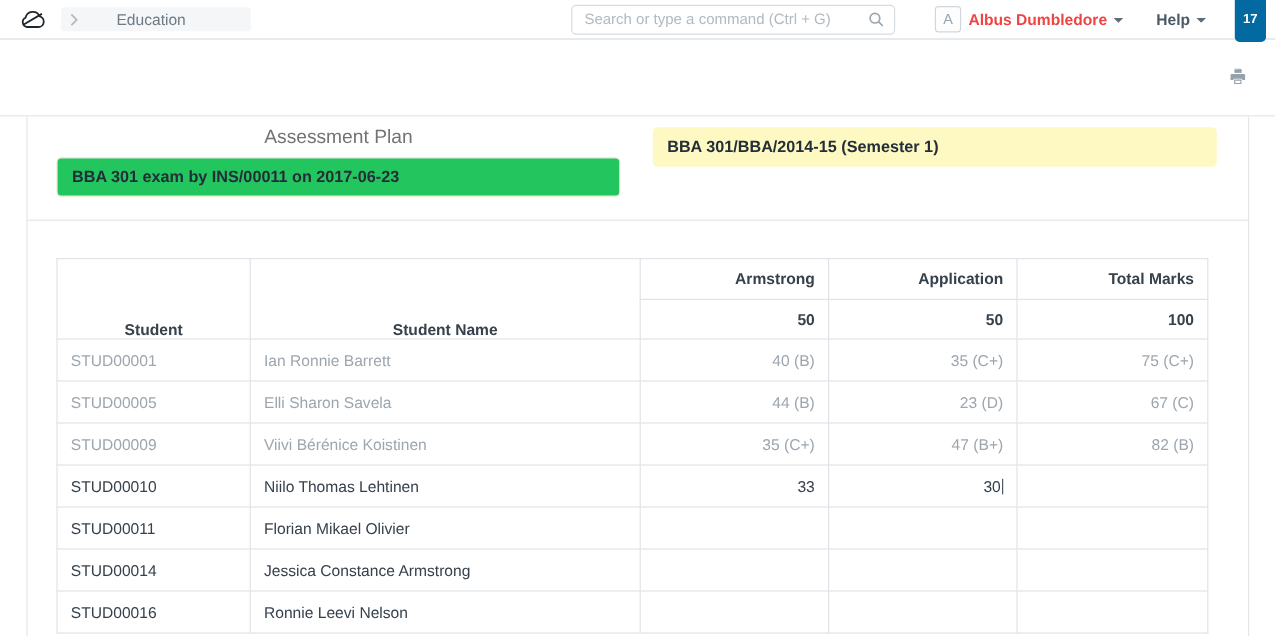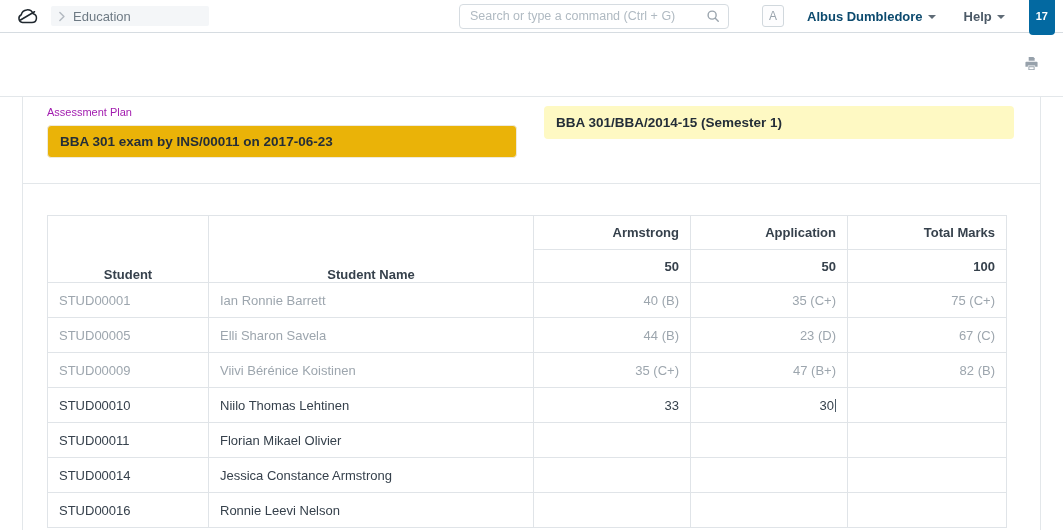--- a/index.html
+++ b/index.html
@@ -14,40 +14,40 @@
   
   .navbar {
     height:33px; border-bottom:1px solid #d6dce1;
     display:flex; align-items:center;
     padding:0 8px 0 16px;
   }
   .logo { display:flex; align-items:center; margin-right:12px; cursor:pointer; }
   .crumb-box {
     display:flex; align-items:center;
     background:#f4f6f8; height:20px; width:158px;
-    padding:0 8px 0 4px; border-radius:2px;
+    padding:0 8px 0 4px; border-radius:2px;gap:24px;
   }
   .crumb-chevron { display:flex; align-items:center; margin-right:5px; }
   .crumb-label { font-size:13px; color:#6e7a84; cursor:pointer; }
 
   .search-wrap { margin-left:auto; position:relative; width:270px; margin-right:33px; }
   .search-wrap input {
     width:100%; height:25px; border:1px solid #d6dce1; border-radius:4px;
     padding:0 17px 0 10px; font-size:12.5px; color:#3b82f6;
     font-family:"Liberation Sans", sans-serif; outline:none; background:#fff;
   }
   .search-wrap input::placeholder { color:#b0bac2; }
   .search-icon { position:absolute; right:9px; top:5px; }
 
   .avatar {
     width:22px; height:22px; border:1px solid #d1d8dd; border-radius:3px;
     display:flex; align-items:center; justify-content:center;
     font-size:12px; color:#9aa4ad; background:#fdfdfe; cursor:pointer;
   }
-  .user-menu { margin-left:23px; font-size:13px; font-weight:700; color:#0c4a6e; cursor:pointer; white-space:nowrap; }
+  .user-menu { margin-left:6px; font-size:13px; font-weight:700; color:#ef4444; cursor:pointer; white-space:nowrap; }
   .help-menu { margin-left:28px; font-size:13px; font-weight:700; color:#4c5a67; cursor:pointer; }
   .caret-down {
     display:inline-block; width:0; height:0; margin-left:5px; vertical-align:2px;
     border-left:4px solid transparent; border-right:4px solid transparent;
     border-top:4px solid #5f6b76;
   }
   .notif-badge {
     margin-left:24px; margin-right:0;
     background:#0369a1; color:#fff; font-size:11px; font-weight:700;
     border-radius:4px; padding:13px 7px; cursor:pointer;
@@ -68,27 +68,27 @@
   .form-wrap {
     margin:0 22px; height:433px;
     border-left:1px solid #e3e7ea; border-right:1px solid #e3e7ea;
   }
   .fields-section {
     display:flex; height:87px; padding:9px 24px 0;
     border-bottom:1px solid #e3e7ea;
   }
   .field { width:470px; }
   .field + .field { margin-left:27px; }
-  .field-label { font-size:11px; color:#a21caf; margin-bottom:7px; }
+  .field-label { font-size:16px; color:#737373; margin-bottom:7px;text-align:center; }
   .field-value {
     height:33px; line-height:33px; padding:0 12px; border-radius:4px;
     font-size:13.5px; font-weight:700; color:#242e38;
     white-space:nowrap; overflow:hidden; cursor:pointer;
   }
-  .field-value.yellow { background:#eab308; border:1px solid #eeeadb; line-height:31px; }
+  .field-value.yellow { background:#22c55e; border:1px solid #eeeadb; line-height:31px; }
   .field-value.gray   { background:#fef9c3; }
 
   
   .table-section { padding:31px 24px 0; }
   table.grid {
     border-collapse:collapse; table-layout:fixed; width:959px;
     font-size:13px; color:#36414c;
   }
   table.grid th, table.grid td { border:1px solid #e0e4e8; padding:0 11px; }
   table.grid th { font-weight:700; color:#36414c; }

